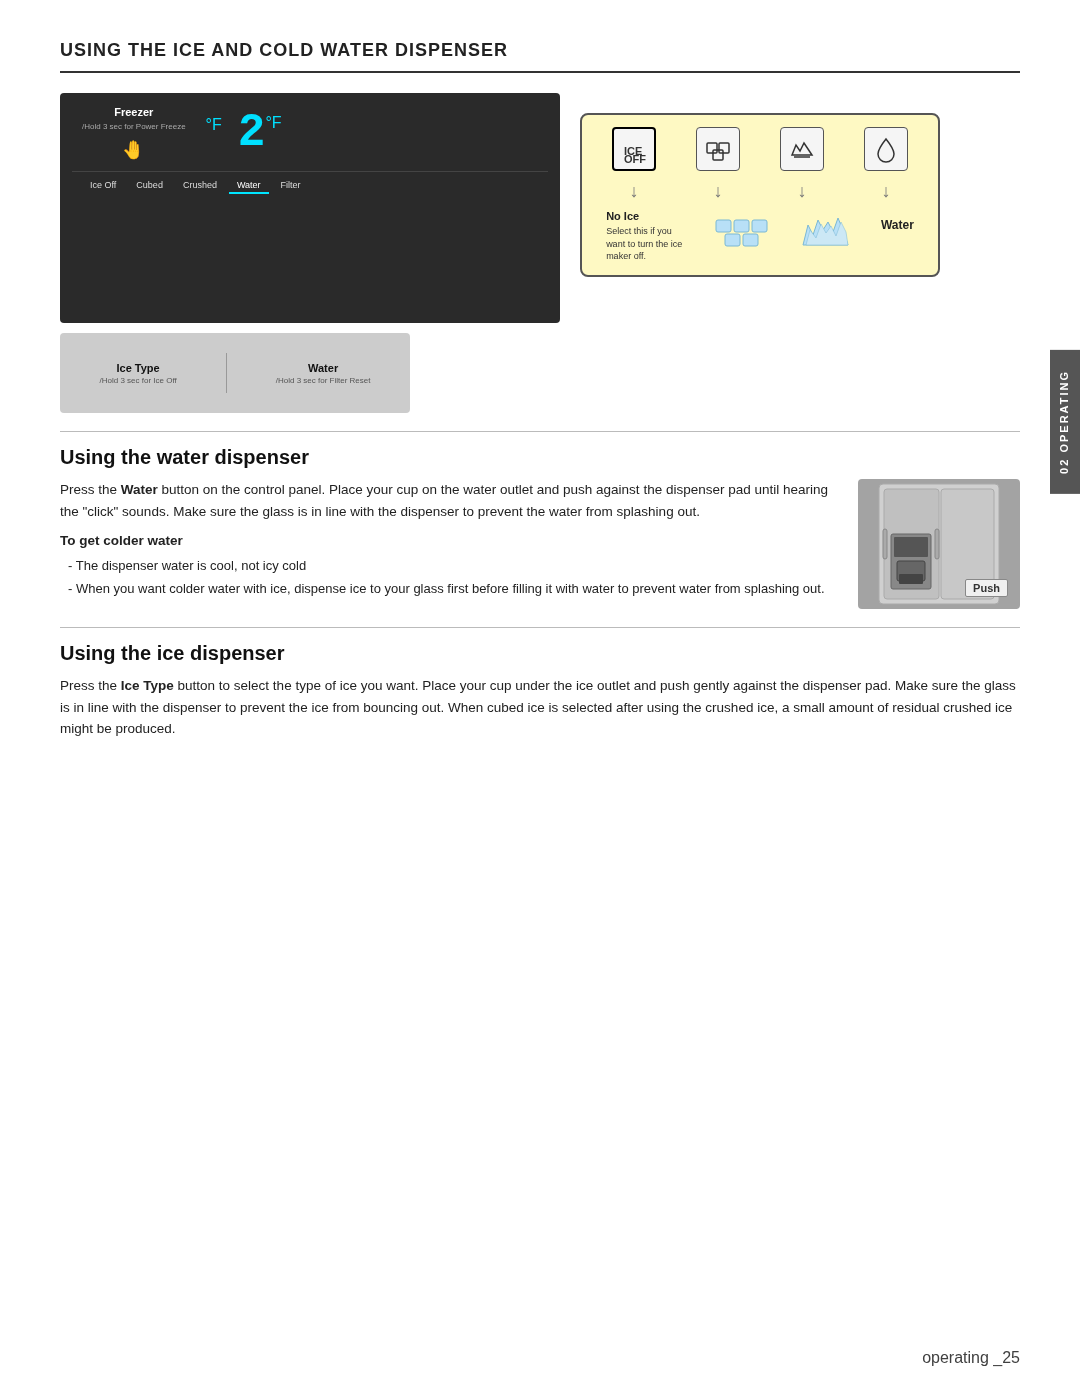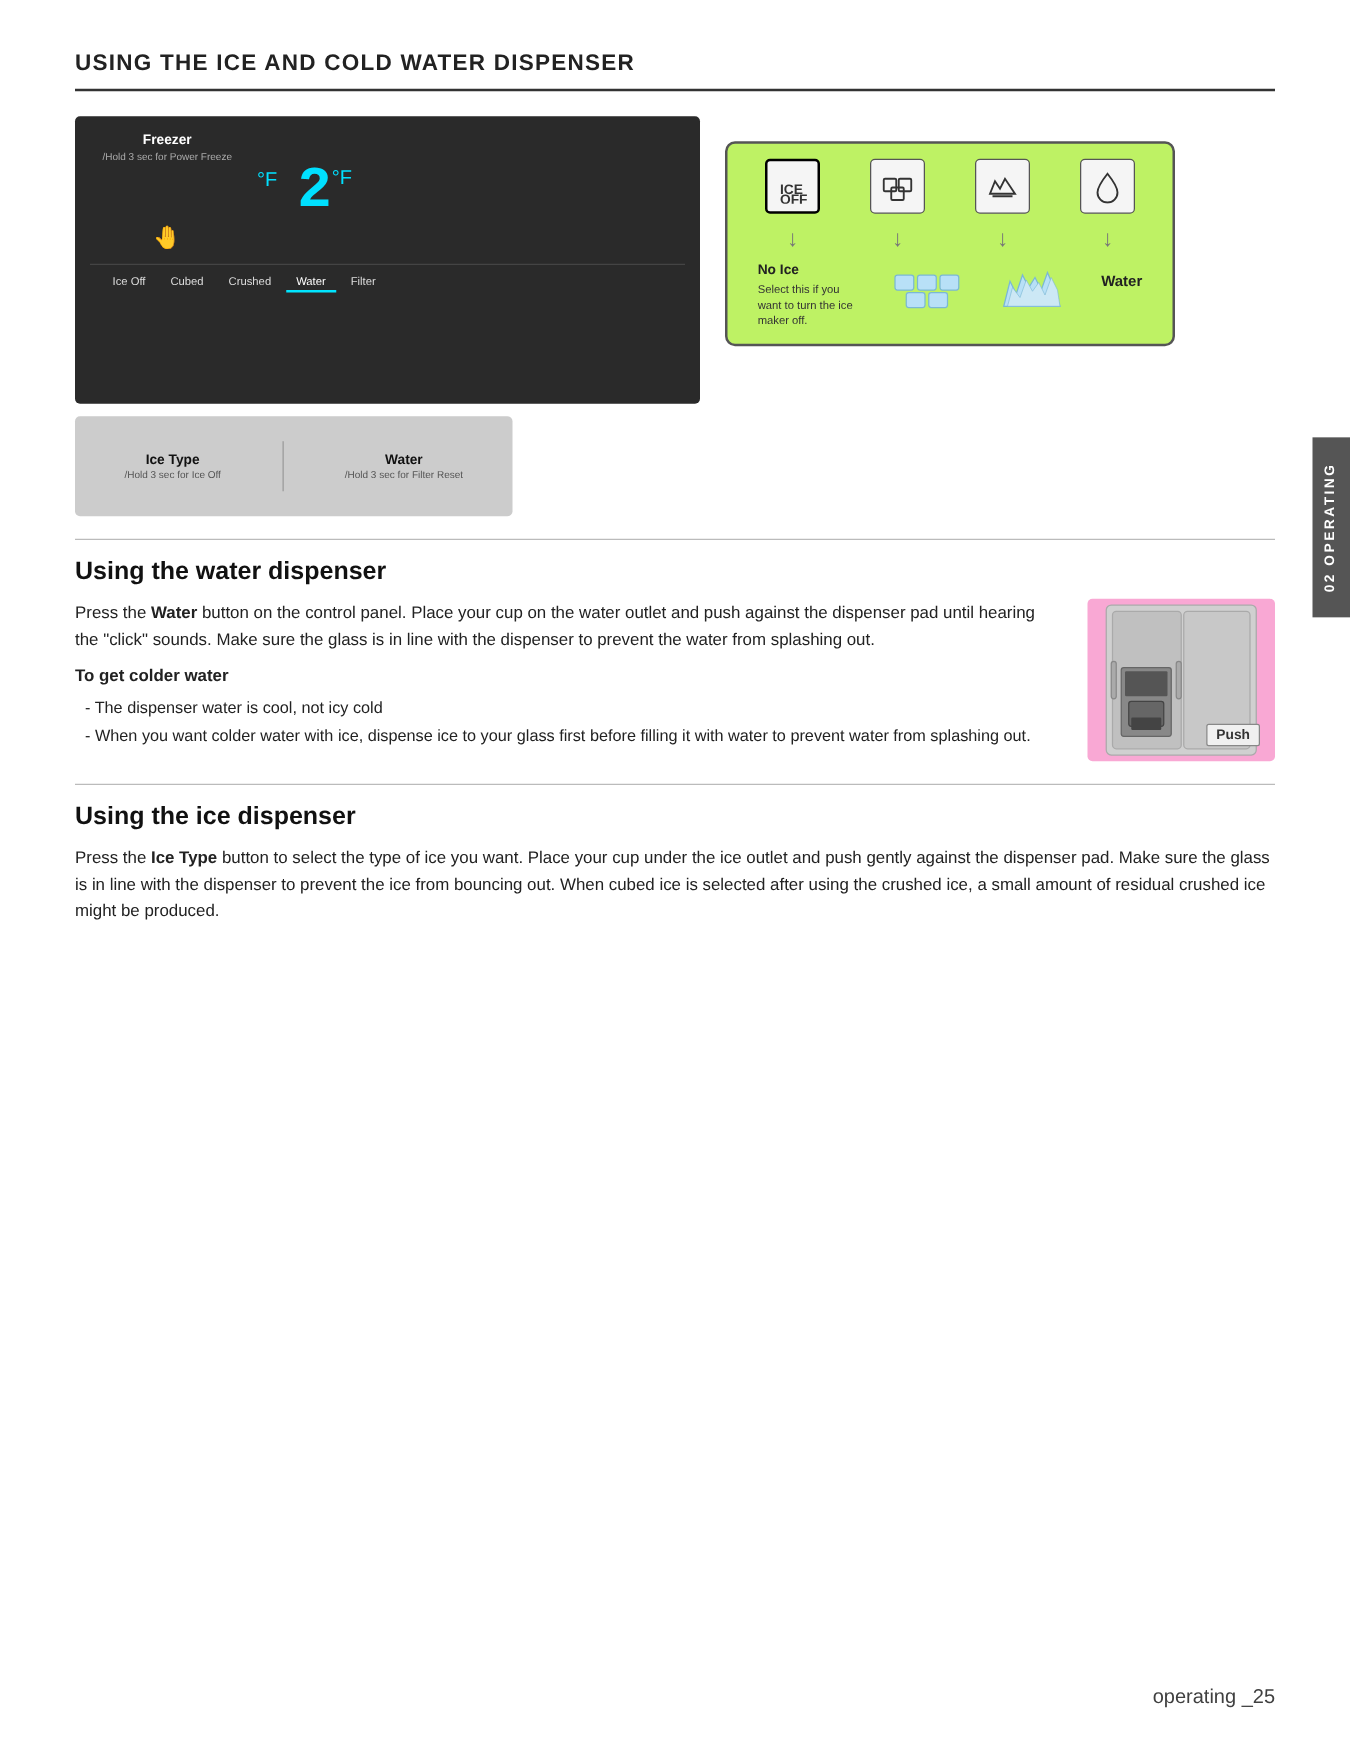--- a/index.html
+++ b/index.html
@@ -111,21 +111,21 @@
     .divider-v {
       width: 1px;
       height: 40px;
       background: #999;
     }
 
     
     .callout-box {
       border: 2px solid #555;
       border-radius: 8px;
-      background: #bef264;
+      background: #fef9c3;
       padding: 12px 15px;
       width: 360px;
       flex-shrink: 0;
     }
 
     .icon-box {
       width: 44px;
       height: 44px;
       border: 1px solid #555;
       border-radius: 4px;
@@ -188,23 +188,23 @@
       content: "- ";
     }
 
     .content-text ul li {
       margin-bottom: 4px;
       font-size: 13px;
       line-height: 1.5;
     }
 
     .side-image {
-      width: 150px;
+      width: 162px;
       flex-shrink: 0;
-      background: #f9a8d4;
+      background: #a3a3a3;
       min-height: 130px;
       border-radius: 4px;
       display: flex;
       align-items: center;
       justify-content: center;
       position: relative;
       overflow: hidden;
     }
 
     
@@ -276,21 +276,21 @@
   <h1 class="page-title">USING THE ICE AND COLD WATER DISPENSER</h1>
 
   <div class="diagram-area">
 
     <div style="display:flex; flex-direction:column; gap:0;">
       <div class="control-panel">
 
 
         <div style="display:flex; align-items:center; gap:10px; justify-content:flex-start; padding:0 10px;">
 
-          <div style="display:flex; flex-direction:column; align-items:center;gap:41px;">
+          <div style="display:flex; flex-direction:column; align-items:center;">
             <div class="panel-label">
               <strong>Freezer</strong>
               <small>/Hold 3 sec for Power Freeze</small>
             </div>
             <div style="color:#aaa; font-size:18px; margin-top:6px;">🤚</div>
           </div>
 
           <div style="display:flex; align-items:flex-start; gap:8px; margin-left:10px;">
             <div class="freeze-temp">
               <span class="deg-f">°F</span>

